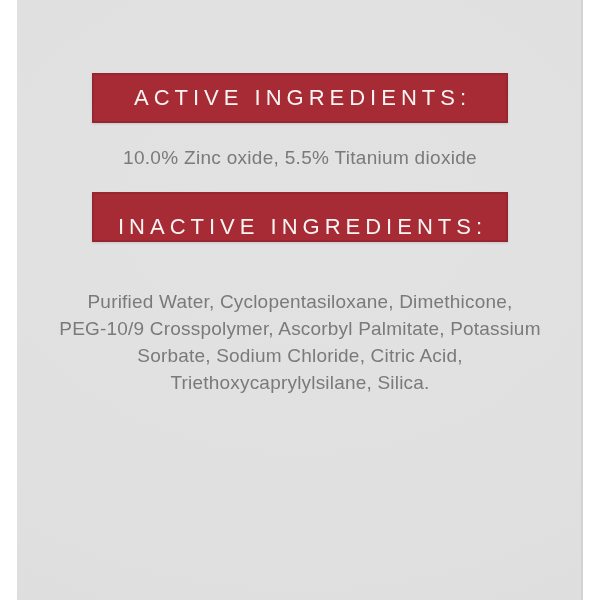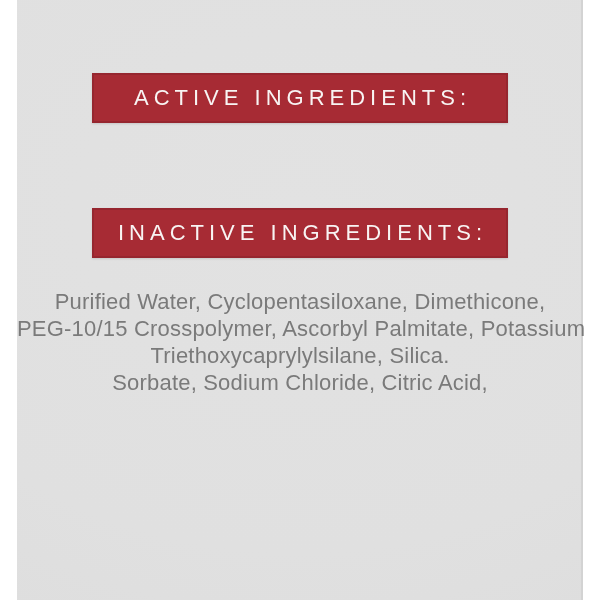--- a/index.html
+++ b/index.html
@@ -43,21 +43,21 @@
   }
   .banner-text {
     color: #f8f4f3;
     font-size: 22px;
     font-weight: 400;
     letter-spacing: 5px;
     white-space: nowrap;
     text-indent: 5px; 
   }
   .banner-active   { top: 73px; }
-  .banner-inactive { top: 208px; }
+  .banner-inactive { top: 192px; align-items: flex-end; }
 
   .active-line {
     position: absolute;
     left: 0;
     top: 147px;
     width: 566px;
     text-align: center;
     color: #7a7a7a;
     font-size: 19px;
     letter-spacing: 0.3px;
@@ -65,42 +65,43 @@
   }
   .inactive-block {
     position: absolute;
     left: 0;
     top: 288px;
     width: 566px;
     text-align: center;
   }
   .inactive-line {
     color: #7a7a7a;
-    font-size: 22px;
+    font-size: 19px;
     letter-spacing: 0.2px;
     line-height: 27px;
     white-space: nowrap;
   }
 </style>
 </head>
 <body>
 
 <div class="stage">
   <div class="label-surface">
 
     <div class="banner banner-active">
       <span class="banner-text">ACTIVE INGREDIENTS:</span>
     </div>
 
+    <div class="active-line">10.0% Zinc oxide, 5.5% Titanium dioxide</div>
 
     <div class="banner banner-inactive">
       <span class="banner-text">INACTIVE INGREDIENTS:</span>
     </div>
 
     <div class="inactive-block">
       <div class="inactive-line">Purified Water, Cyclopentasiloxane, Dimethicone,</div>
-      <div class="inactive-line">PEG-10/15 Crosspolymer, Ascorbyl Palmitate, Potassium</div>
+      <div class="inactive-line">PEG-10/9 Crosspolymer, Ascorbyl Palmitate, Potassium</div>
+      <div class="inactive-line">Sorbate, Sodium Chloride, Citric Acid,</div>
       <div class="inactive-line">Triethoxycaprylylsilane, Silica.</div>
-      <div class="inactive-line">Sorbate, Sodium Chloride, Citric Acid,</div>
     </div>
 
   </div>
 </div>
 
 </body></html>

